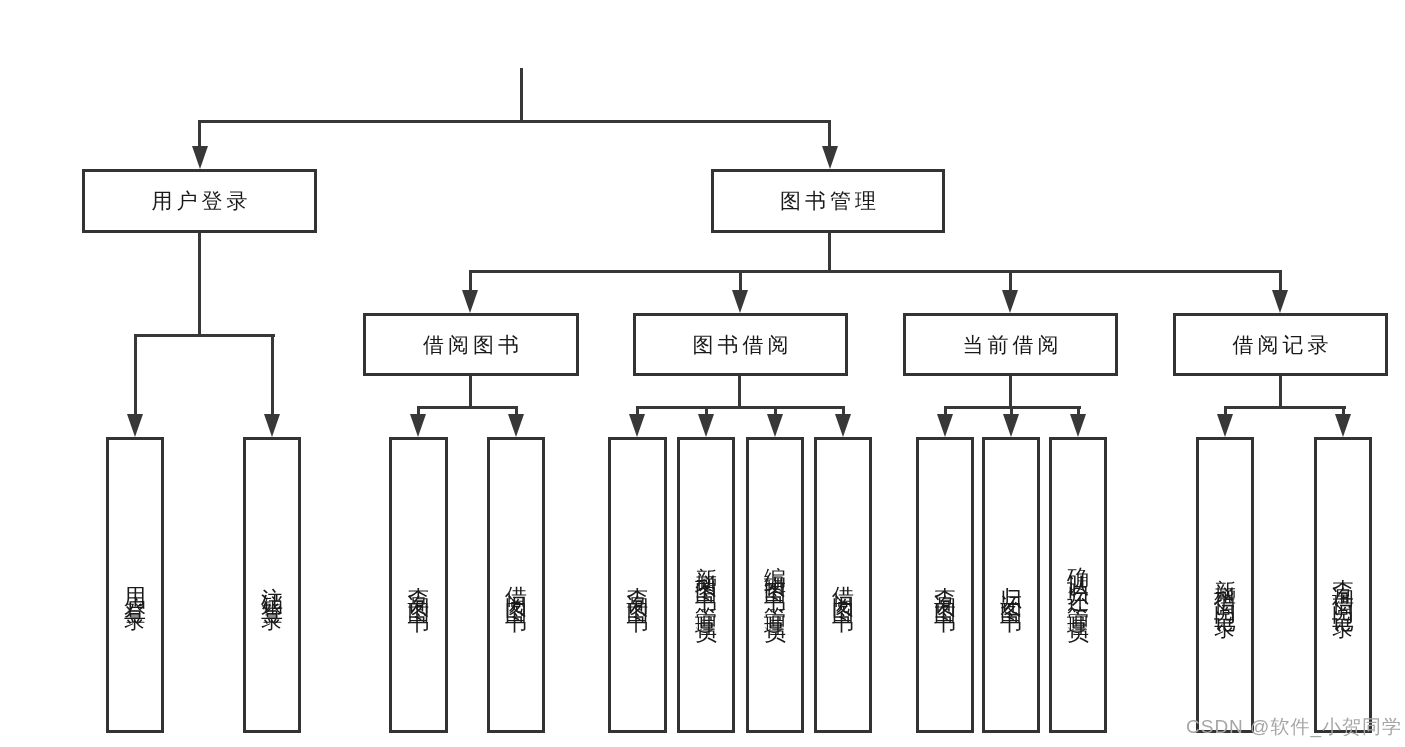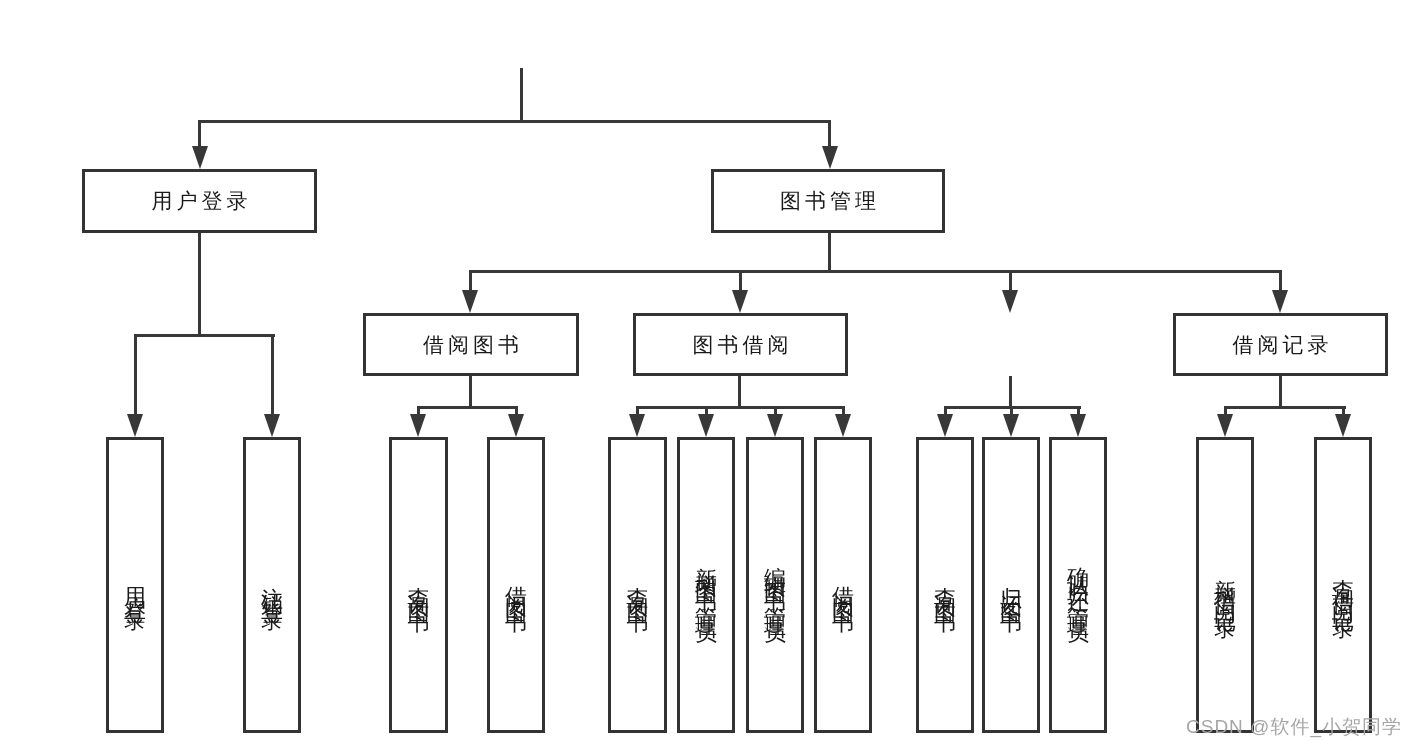--- a/index.html
+++ b/index.html
@@ -67,20 +67,21 @@
 <body>
 
 <div id="canvas">
 
 
   <div class="node h" style="left:82px;  top:169px; width:235px;  height:64px;">用户登录</div>
   <div class="node h" style="left:711px; top:169px; width:234px;  height:64px;">图书管理</div>
 
   <div class="node h" style="left:363px; top:313px; width:216px;  height:63px;">借阅图书</div>
   <div class="node h" style="left:633px; top:313px; width:215px;  height:63px;">图书借阅</div>
+  <div class="node h" style="left:903px; top:313px; width:215px;  height:63px;">当前借阅</div>
   <div class="node h" style="left:1173px;top:313px; width:215px;  height:63px;">借阅记录</div>
 
   <div class="node v" style="left:106px; top:437px; width:58px; height:296px;">用户登录</div>
   <div class="node v" style="left:243px; top:437px; width:58px; height:296px;">注销登录</div>
 
   <div class="node v" style="left:389px; top:437px; width:59px; height:296px;">查询图书</div>
   <div class="node v" style="left:487px; top:437px; width:58px; height:296px;">借阅图书</div>
 
   <div class="node v" style="left:608px; top:437px; width:59px; height:296px;">查询图书</div>
   <div class="node v" style="left:677px; top:437px; width:58px; height:296px;">新增图书（管理员）</div>

